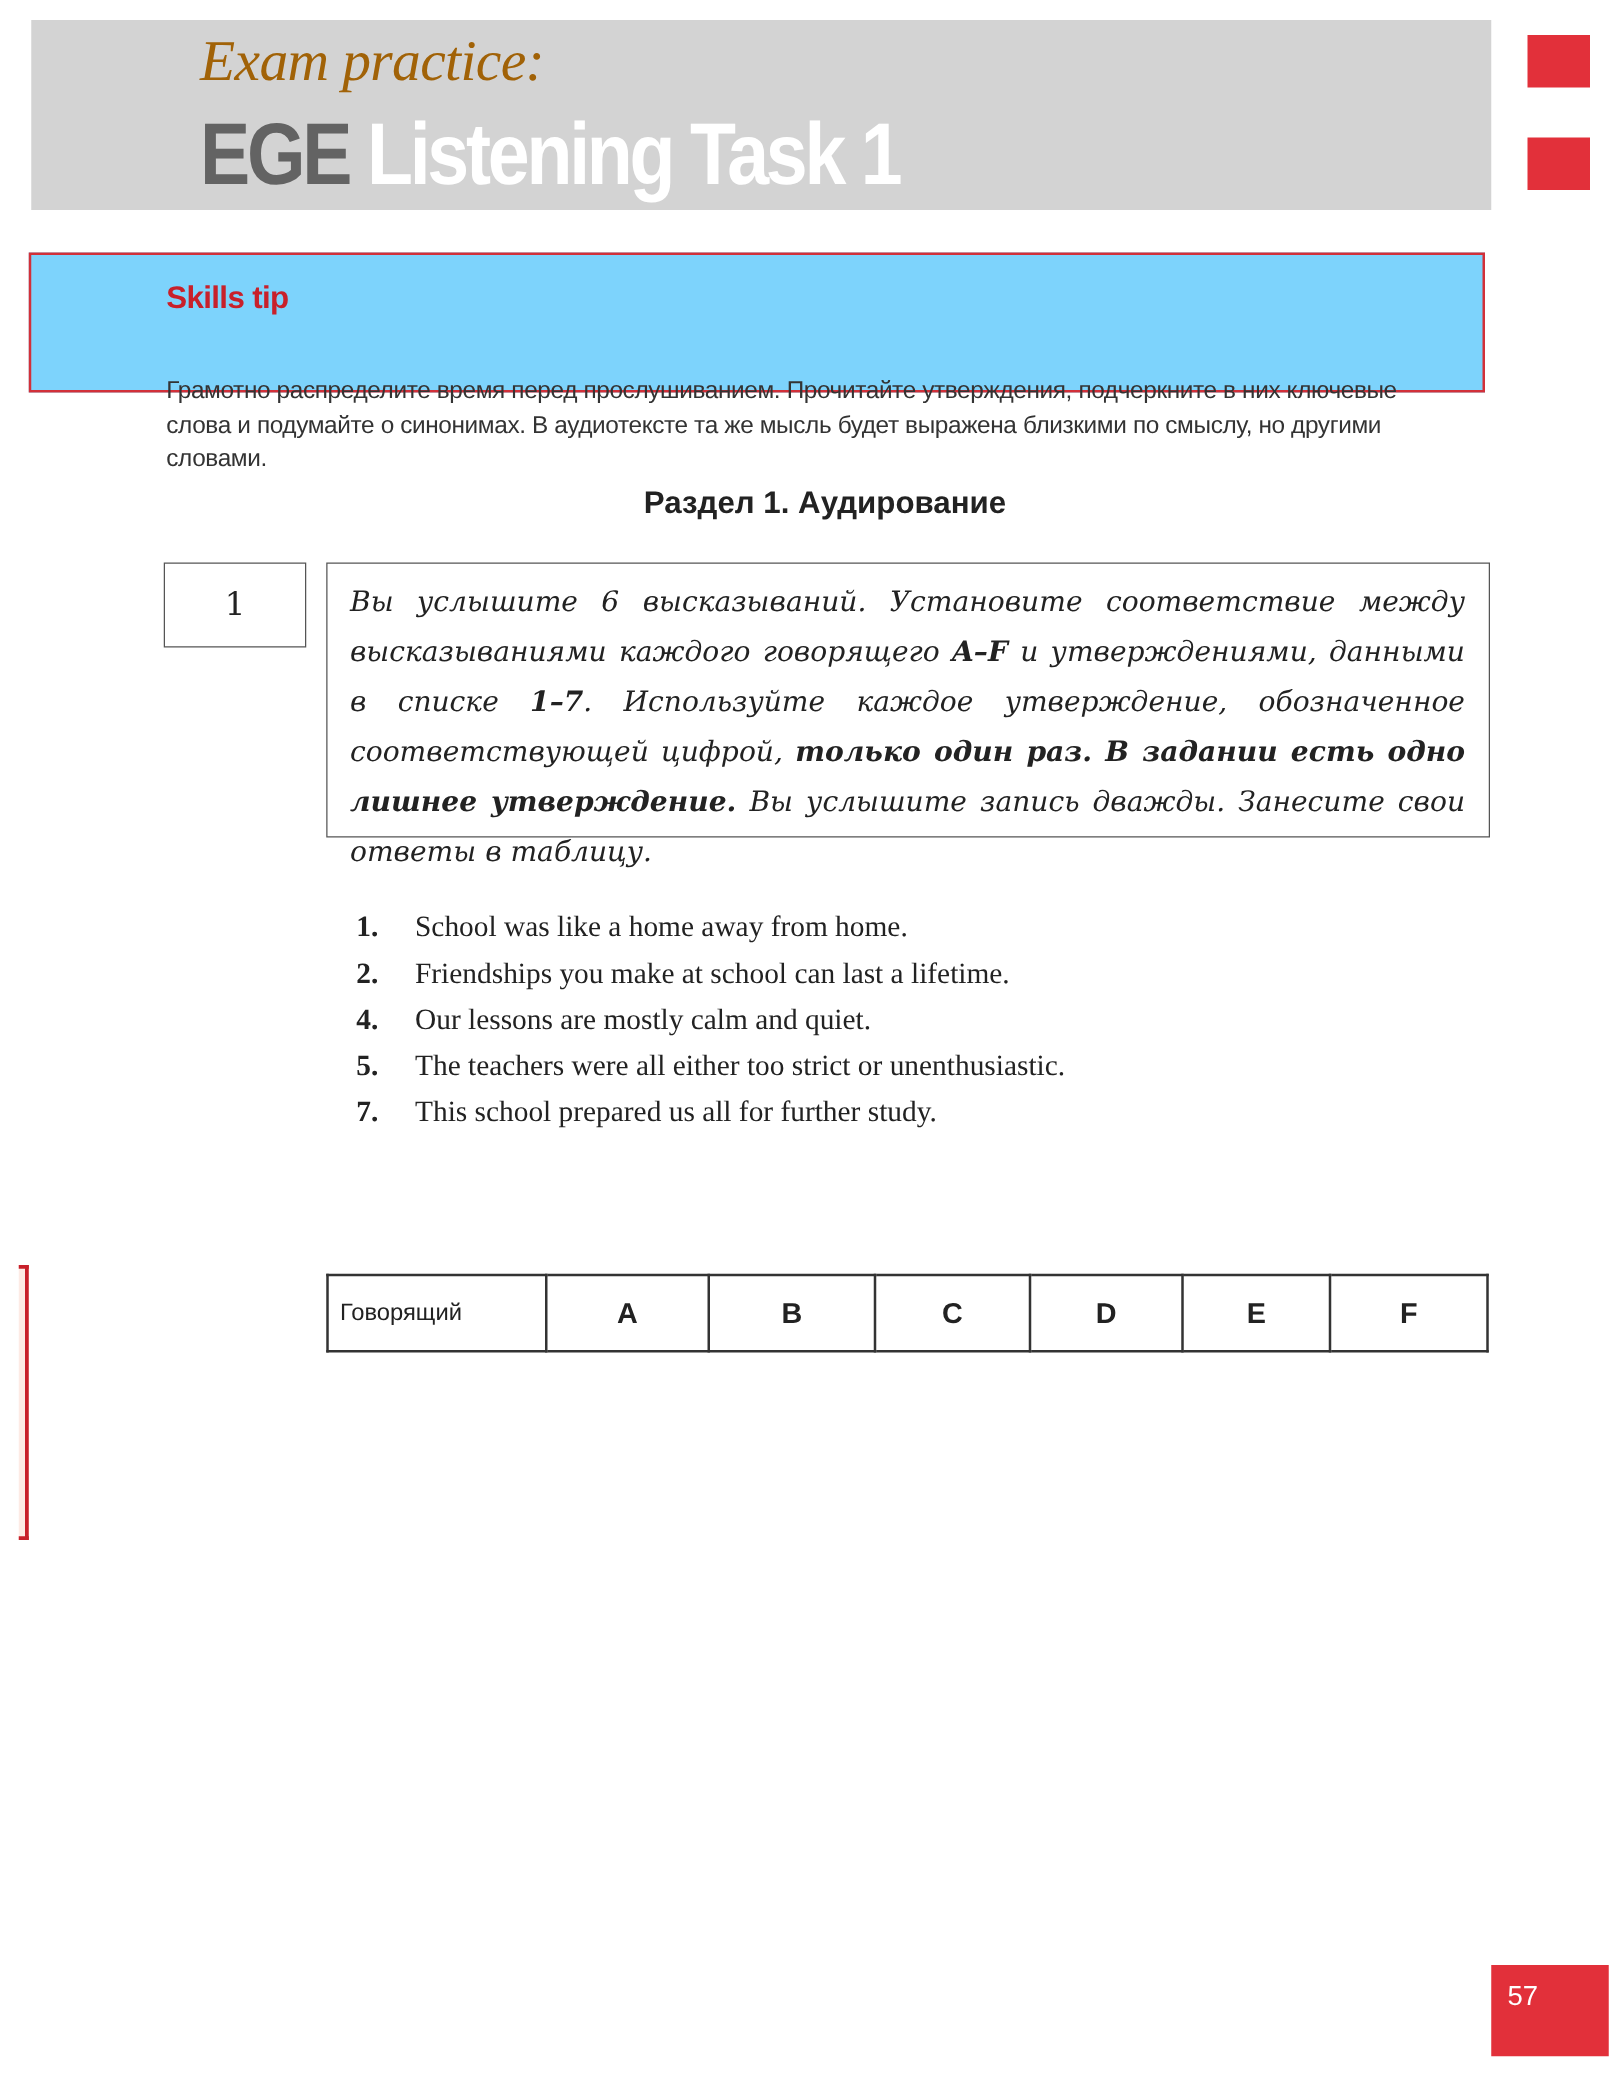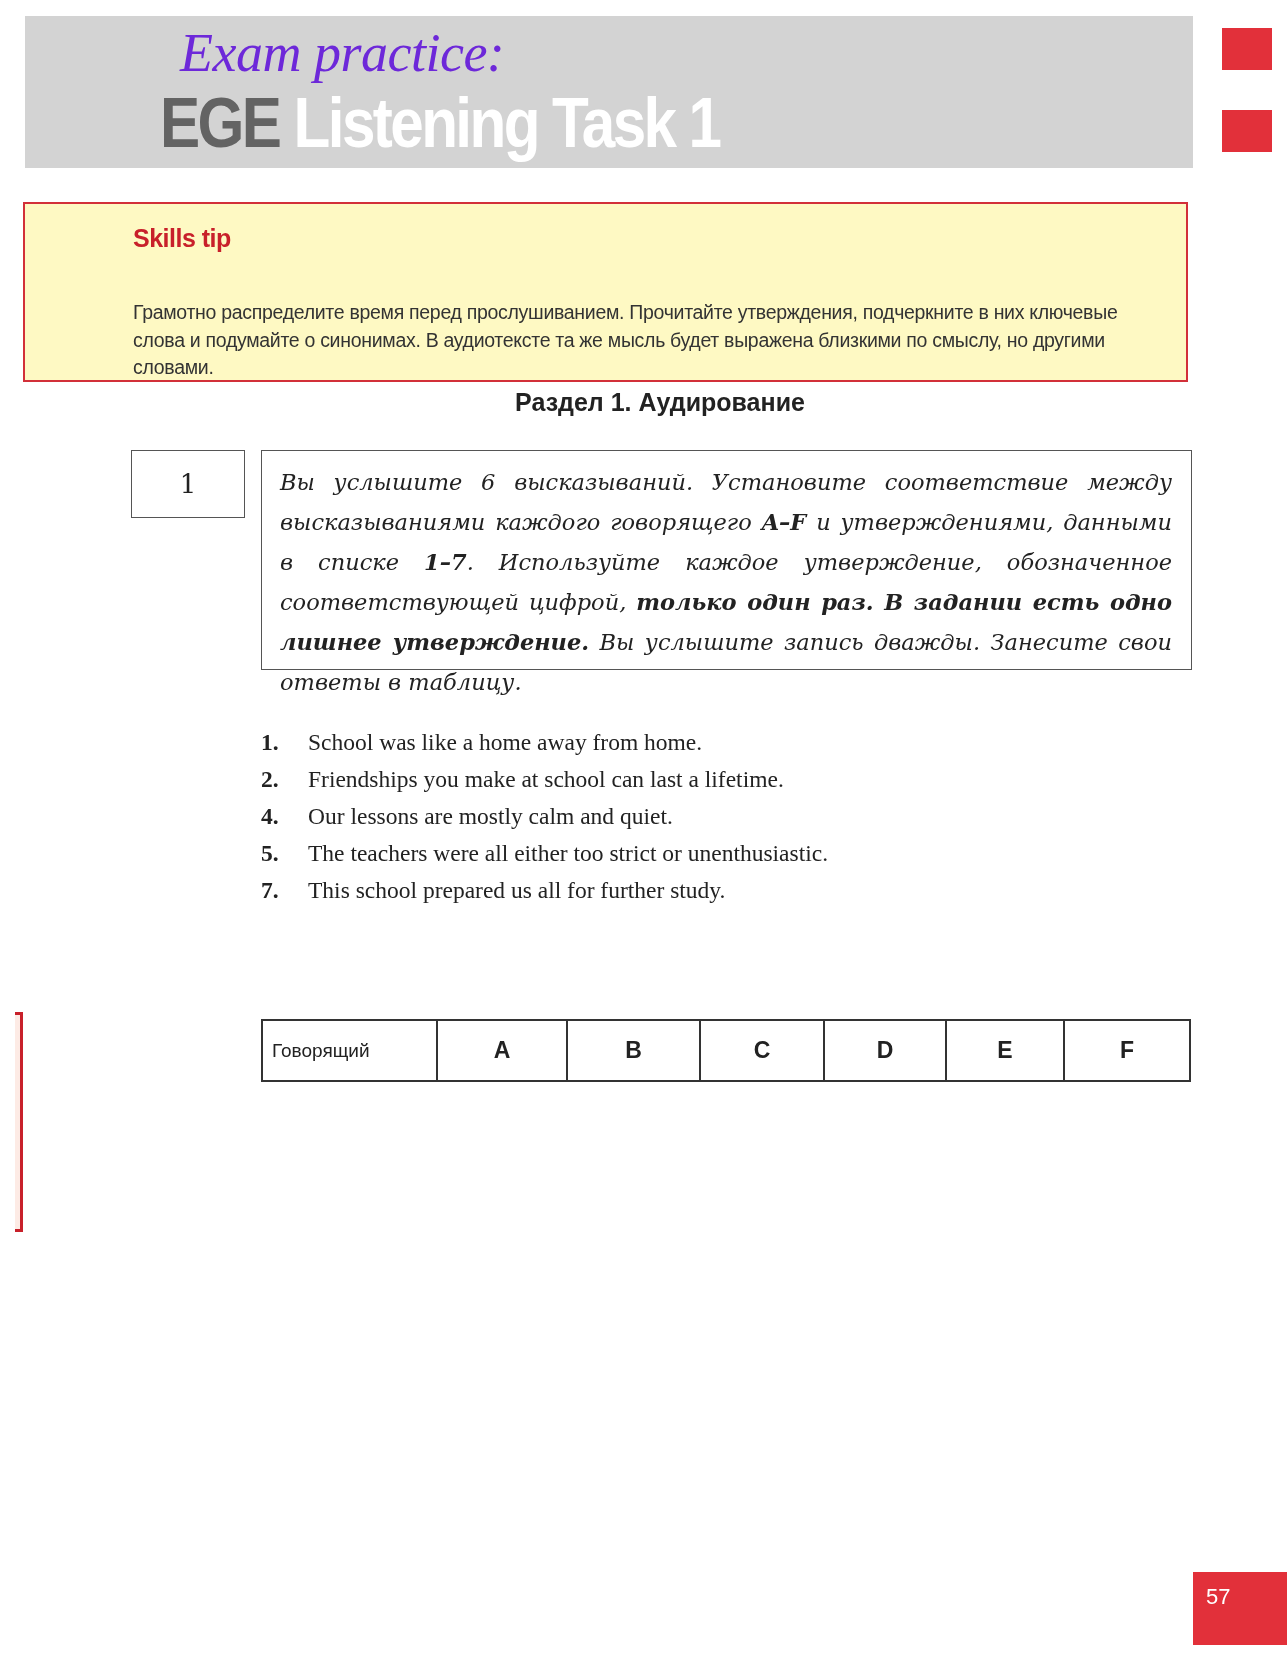--- a/index.html
+++ b/index.html
@@ -1,39 +1,39 @@
 <!DOCTYPE html>
 <html><head>
 <meta charset="utf-8">
 <style>
   html, body { margin:0; padding:0; background:#ffffff; }
   body { width:1287px; height:1661px; position:relative; overflow:hidden; font-family:"Liberation Sans", sans-serif; color:#222; }
 
   .header-band { position:absolute; left:25px; top:16px; width:1168px; height:152px; background:#d3d3d3; }
-  .header-sub { position:absolute; left:160px; top:22px; font-family:"Liberation Serif", serif; font-style:italic; font-size:54px; color:#6d28d9; letter-spacing:-0.5px; white-space:nowrap;margin-left:20px; }
+  .header-sub { position:absolute; left:160px; top:22px; font-family:"Liberation Serif", serif; font-style:italic; font-size:46px; color:#a16207; letter-spacing:-0.5px; white-space:nowrap; }
   .header-title { position:absolute; left:160px; top:84px; font-family:"Liberation Sans", sans-serif; font-weight:bold; font-size:70px; letter-spacing:-3px; transform:scaleX(0.86); transform-origin:left top; white-space:nowrap; line-height:78px; }
   .header-title .ege { color:#636363; }
   .header-title .rest { color:#ffffff; }
 
   .tab-mark { position:absolute; left:1222px; width:50px; height:42px; background:#e2303a; }
   .tab-mark.m1 { top:28px; }
   .tab-mark.m2 { top:110px; }
 
-  .tip-box { position:absolute; left:23px; top:202px; width:1165px; height:180px; background:#fef9c3; border:2px solid #d23039; box-sizing:border-box; }
+  .tip-box { position:absolute; left:23px; top:202px; width:1165px; height:112px; background:#7dd3fc; border:2px solid #d23039; box-sizing:border-box; }
   .tip-title { position:absolute; left:108px; top:20px; font-size:25px; font-weight:bold; color:#c8202a; letter-spacing:-0.5px; }
   .tip-text { position:absolute; left:108px; top:54px; width:1000px; font-size:19.5px; line-height:27.5px; color:#333; letter-spacing:-0.3px;margin-top:41px; }
 
   .section-heading { position:absolute; left:0; width:1320px; top:388px; text-align:center; font-size:25px; font-weight:bold; color:#222; }
 
   .task-num-box { position:absolute; left:131px; top:450px; width:114px; height:68px; border:1.5px solid #555; box-sizing:border-box; display:flex; align-items:center; justify-content:center; font-family:"DejaVu Serif", serif; font-size:26px; color:#222; }
   .instr-box { position:absolute; left:261px; top:450px; width:931px; height:220px; border:1.5px solid #555; box-sizing:border-box; padding:11px 19px 0 18px; font-family:"DejaVu Serif", serif; font-style:italic; font-size:22.5px; line-height:40px; text-align:justify; text-align-last:left; color:#222; }
   .instr-box b { font-weight:bold; }
 
   .statements { position:absolute; left:261px; top:724px; margin:0; padding:0; list-style:none; }
-  .statements li { height:37px; font-family:"Liberation Serif", serif; font-size:23.5px; line-height:37px; color:#222; white-space:nowrap; }
+  .statements li { height:37px; font-family:"Liberation Serif", serif; font-size:23.5px; line-height:37px; color:#222; white-space:nowrap;margin-left:24px; }
   .statements .num { display:inline-block; width:47px; font-weight:bold; }
 
   .answer-table { position:absolute; left:261px; top:1019px; border-collapse:collapse; }
   .answer-table td { border:2.5px solid #333; height:42px; box-sizing:border-box; padding:16px; font-size:20px; }
   .answer-table td.rowhead { width:175px; padding-left:9px; text-align:left; font-size:19px; color:#222; }
   .answer-table td.colhead { text-align:center; font-weight:bold; font-size:23px; color:#222; }
   .answer-table td.cell { }
 
   .bracket { position:absolute; left:15px; top:1012px; width:8px; height:220px; border-right:3px solid #c8202a; border-top:3px solid #c8202a; border-bottom:3px solid #c8202a; box-sizing:border-box; background:#fdebe5; }
 

